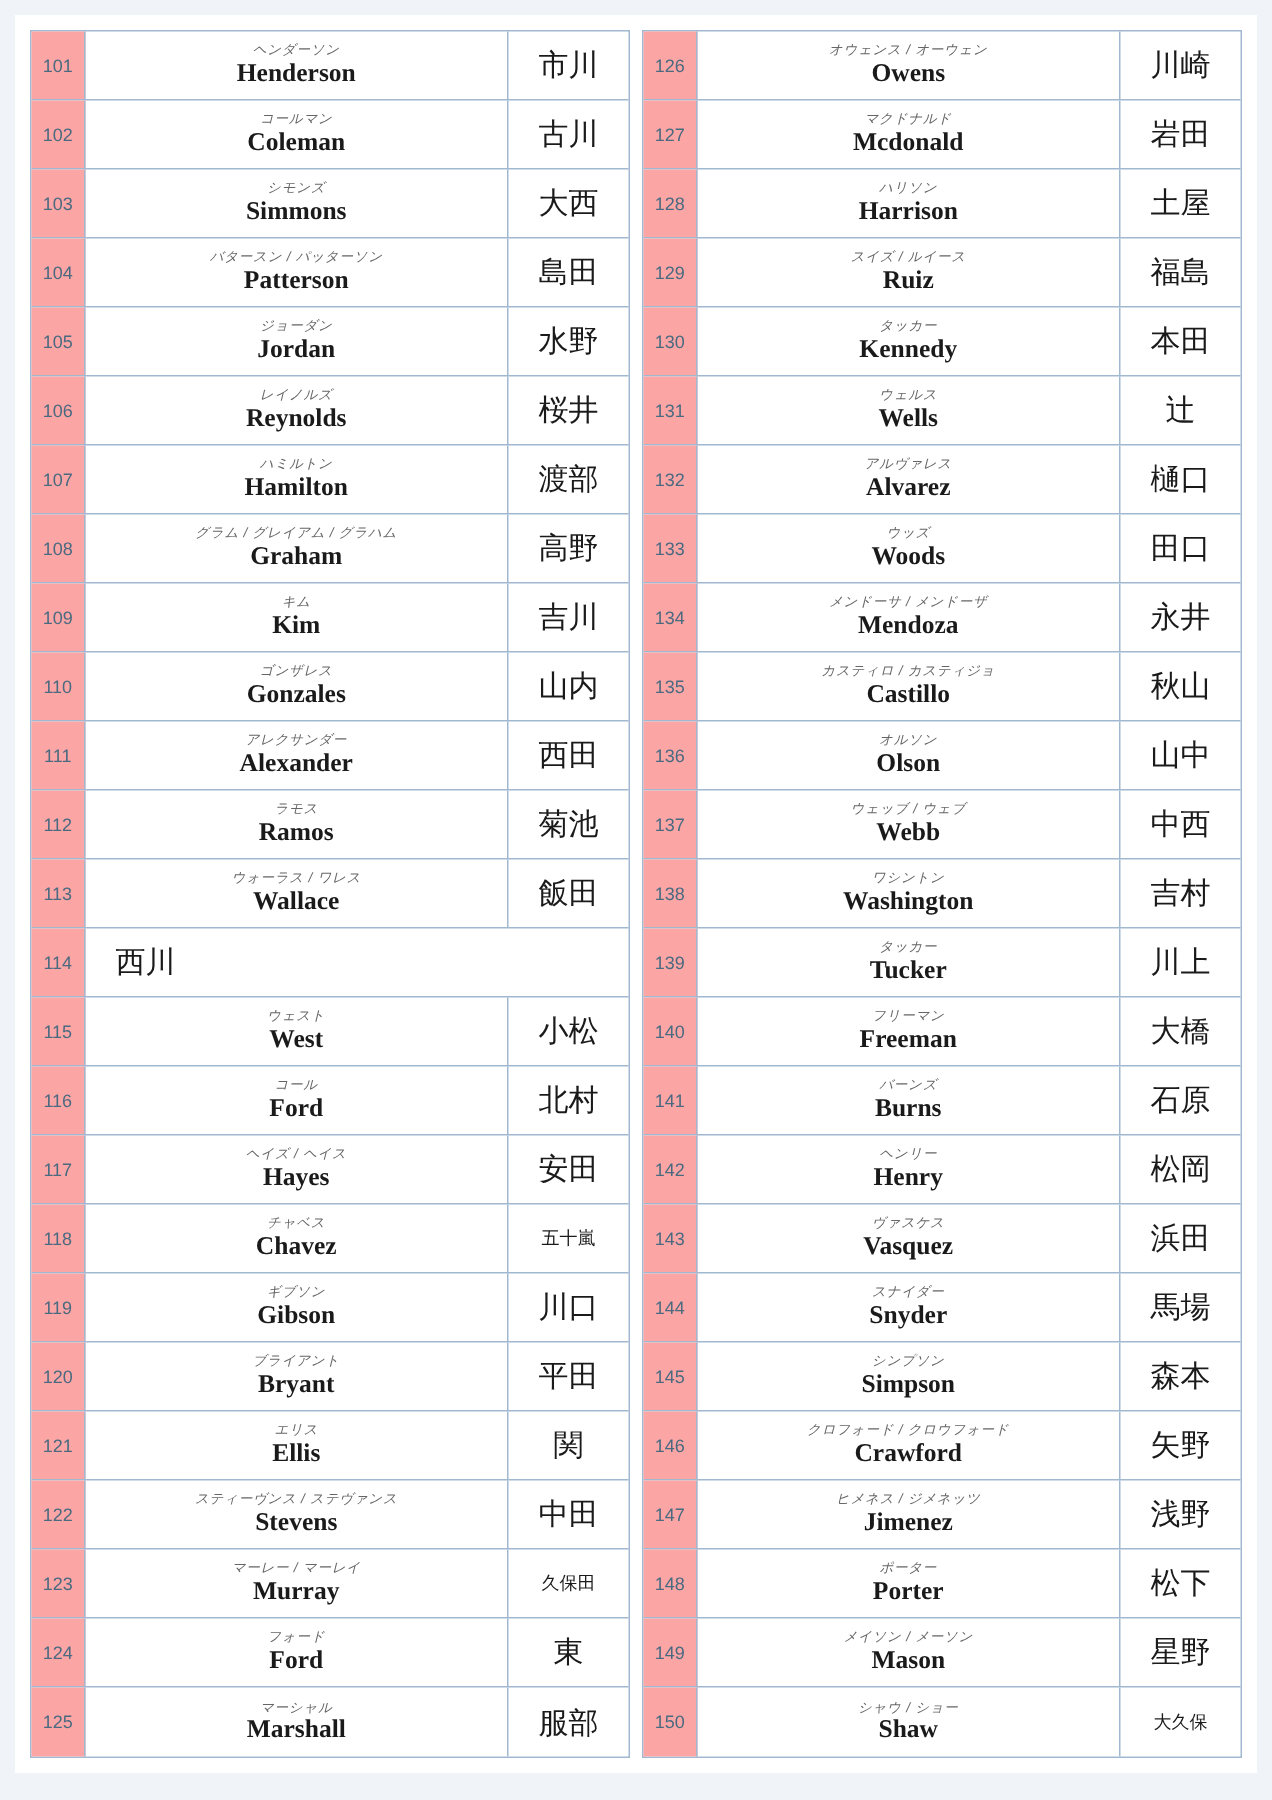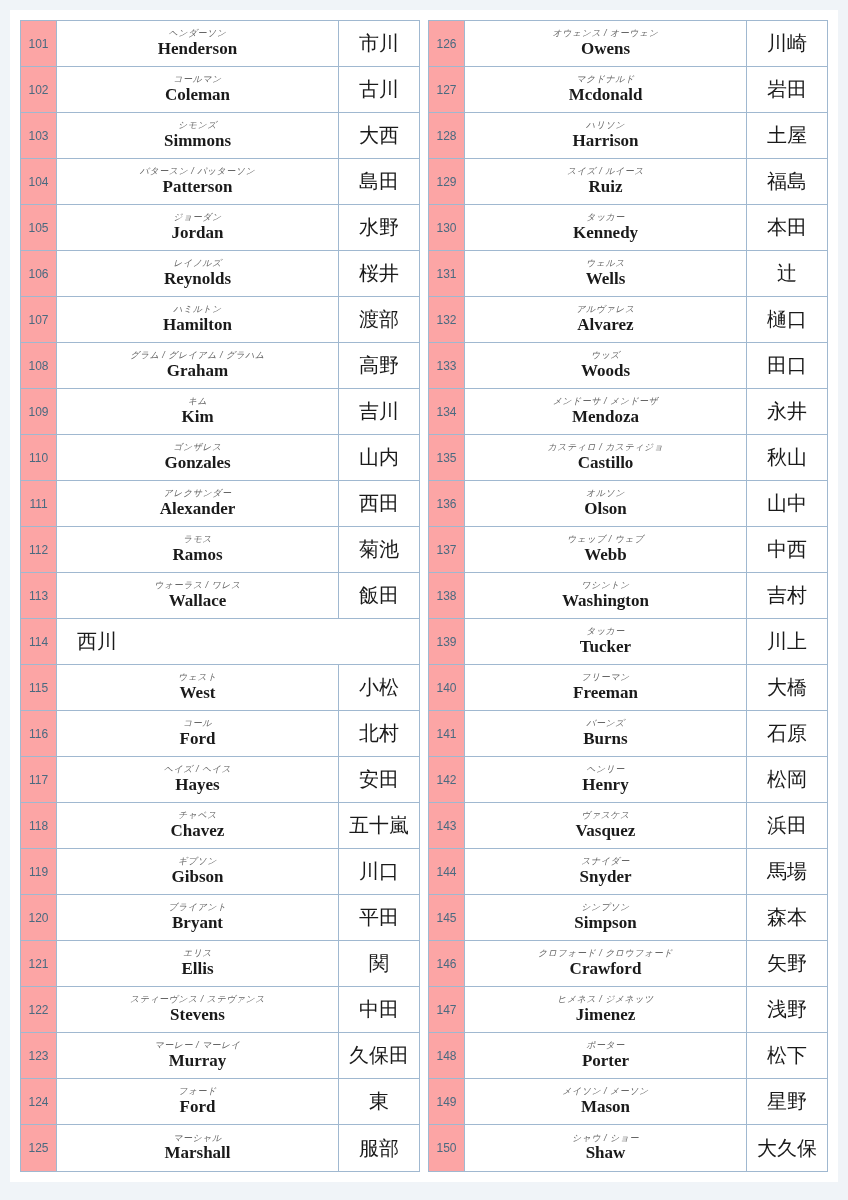--- a/index.html
+++ b/index.html
@@ -72,21 +72,21 @@
       color: #1a1a1a;
       font-family: 'Times New Roman', serif;
       text-align: center;
     }
     .jp-name {
       font-size: 20px;
       color: #1a1a1a;
       text-align: center;
     }
     .jp-name.large {
-      font-size: 20px;
+      font-size: 12px;
     }
   </style>
 </head>
 <body>
 
 <div class="page">
   <div class="column" id="left-col">
       <div class="row">
         <div class="cell-num">101</div>
         <div class="cell-en">

